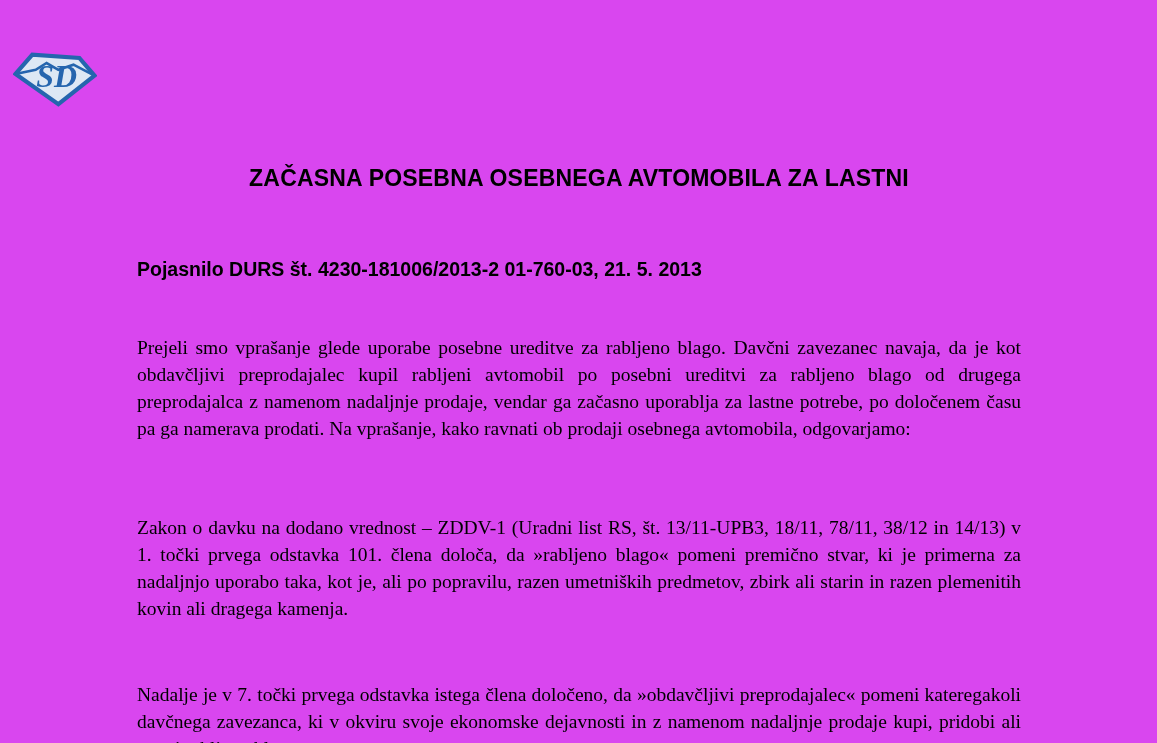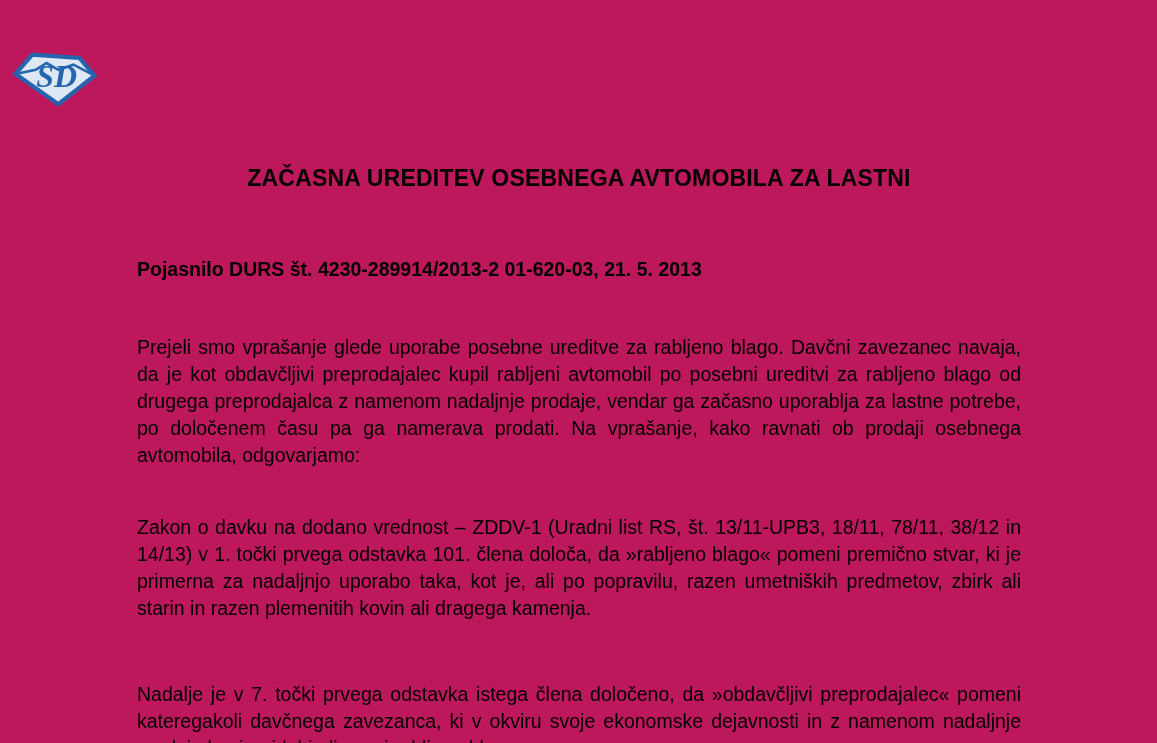--- a/index.html
+++ b/index.html
@@ -8,21 +8,21 @@
     height: 743px;
     overflow: hidden;
     background: #ffffff;
     font-family: "Liberation Sans", sans-serif;
     color: #000000;
   }
   .page {
     position: relative;
     width: 1157px;
     height: 743px;
-    background: #be185d;
+    background: #d946ef;
     overflow: hidden;
   }
   .logo {
     position: absolute;
     left: 13px;
     top: 51px;
     width: 84px;
     height: 56px;
   }
   .content {
@@ -53,43 +53,44 @@
     line-height: 27px;
   }
   .para {
     position: absolute;
     left: 0;
     width: 884px;
     font-size: 19.5px;
     line-height: 27px;
     text-align: justify;
     hyphens: none;
+    font-family: Liberation Serif, serif;
   }
   .para-1 { top: 334px; }
   .para-2 { top: 514px; }
   .para-3 { top: 681px; }
 </style>
 </head>
 <body>
 
 <div class="page">
 
   <svg class="logo" viewBox="0 0 100 66" xmlns="http://www.w3.org/2000/svg" aria-hidden="true">
     <polygon points="3,27 23,4 79,8 97,29 54,63" fill="#dde8f4" stroke="#2565ae" stroke-width="5" stroke-linejoin="miter"></polygon>
     <polyline points="3,27 27,22 40,14 54,22 72,16 97,29" fill="none" stroke="#2565ae" stroke-width="3"></polyline>
     <text x="52" y="42" text-anchor="middle" font-family="Liberation Serif, serif" font-style="italic" font-weight="bold" font-size="38" fill="#2565ae">SD</text>
   </svg>
 
   <div class="content">
 
     <h1 class="doc-title">
-      <span>ZAČASNA UREDITEV OSEBNEGA AVTOMOBILA ZA LASTNI</span>
+      <span>ZAČASNA POSEBNA OSEBNEGA AVTOMOBILA ZA LASTNI</span>
     </h1>
 
-    <h2 class="doc-subtitle">Pojasnilo DURS št. 4230-289914/2013-2 01-620-03, 21. 5. 2013</h2>
+    <h2 class="doc-subtitle">Pojasnilo DURS št. 4230-181006/2013-2 01-760-03, 21. 5. 2013</h2>
 
     <p class="para para-1">Prejeli smo vprašanje glede uporabe posebne ureditve za rabljeno blago. Davčni zavezanec navaja, da je kot obdavčljivi preprodajalec kupil rabljeni avtomobil po posebni ureditvi za rabljeno blago od drugega preprodajalca z namenom nadaljnje prodaje, vendar ga začasno uporablja za lastne potrebe, po določenem času pa ga namerava prodati. Na vprašanje, kako ravnati ob prodaji osebnega avtomobila, odgovarjamo:</p>
 
     <p class="para para-2">Zakon o davku na dodano vrednost – ZDDV-1 (Uradni list RS, št. 13/11-UPB3, 18/11, 78/11, 38/12 in 14/13) v 1. točki prvega odstavka 101. člena določa, da »rabljeno blago« pomeni premično stvar, ki je primerna za nadaljnjo uporabo taka, kot je, ali po popravilu, razen umetniških predmetov, zbirk ali starin in razen plemenitih kovin ali dragega kamenja.</p>
 
     <p class="para para-3">Nadalje je v 7. točki prvega odstavka istega člena določeno, da »obdavčljivi preprodajalec« pomeni kateregakoli davčnega zavezanca, ki v okviru svoje ekonomske dejavnosti in z namenom nadaljnje prodaje kupi, pridobi ali uvozi rabljeno blago</p>
 
   </div>
 </div>
 

